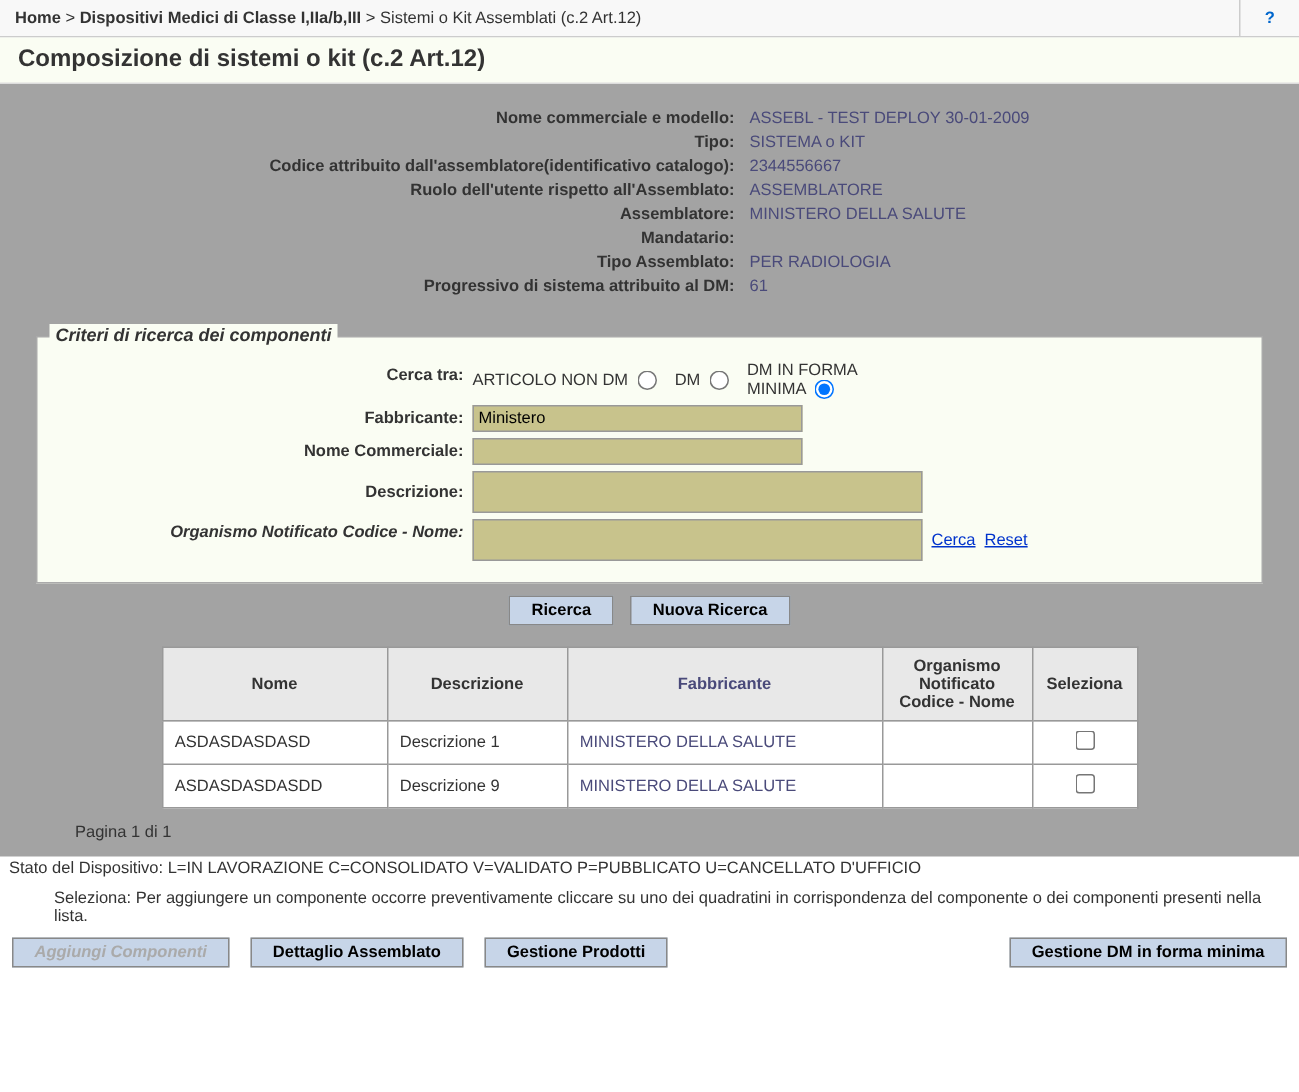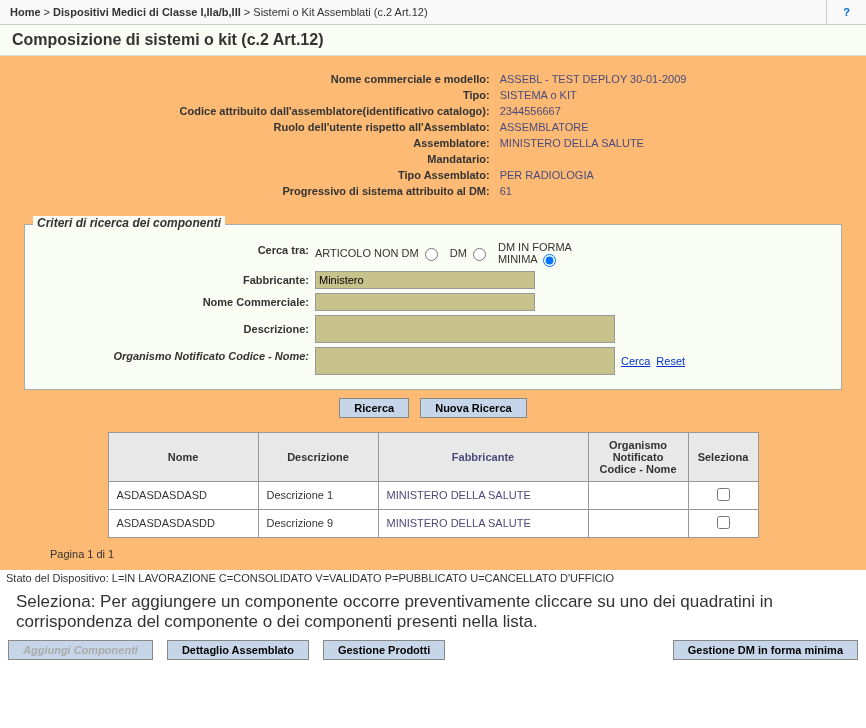--- a/index.html
+++ b/index.html
@@ -5,21 +5,21 @@
   * { box-sizing: border-box; margin: 0; padding: 0; }
   body { font-family: Verdana, Arial, sans-serif; font-size: 11px; color: #333; background: #fff; width: 866px; }
   
   .breadcrumb-bar { display: flex; border-bottom: 1px solid #ccc; background: #f8f8f8; }
   .breadcrumb { flex: 1; padding: 6px 10px; font-size: 11px; color: #333; }
   .breadcrumb a { color: #333; text-decoration: none; font-weight: bold; }
   .help-cell { width: 40px; border-left: 1px solid #ccc; text-align: center; padding: 6px 0; color: #0066cc; font-weight: bold; cursor: pointer; }
   
   .page-title { font-weight: bold; font-size: 16px; padding: 6px 12px; background: #fafdf3; border-bottom: 1px solid #ddd; }
   
-  .content-wrap { background: #fdba74; padding: 10px 20px 0 20px; }
+  .content-wrap { background: #a3a3a3; padding: 10px 20px 0 20px; }
   
   .details-table { margin: 4px auto 24px auto; }
   .details-table td { padding: 1px 4px; font-size: 11px; vertical-align: top; }
   .details-table .lbl { text-align: right; font-weight: bold; white-space: nowrap; }
   .details-table .val { color: #4a4a7a; }
   
   .search-box { border: 1px solid #aaa; margin: 0 4px 8px 4px; position: relative; padding: 16px 10px 10px 10px; background: #fafdf3; }
   .search-legend { position: absolute; top: -9px; left: 8px; background: #fafdf3; padding: 0 4px; font-style: italic; font-weight: bold; font-size: 12px; }
   
   .form-row { display: flex; align-items: flex-start; margin-bottom: 4px; }
@@ -46,21 +46,21 @@
   .results-table tbody tr { background: #fff; }
   .col-nome { width: 150px; }
   .col-desc { width: 120px; }
   .col-fab { width: 210px; color: #4a4a7a; }
   .col-org { width: 100px; }
   .col-sel { width: 70px; text-align: center; }
   
   .pager { text-align: left; padding: 10px 30px; font-size: 11px; }
   
   .status-line { padding: 2px 6px; font-size: 11px; color: #333; }
-  .help-line { padding: 6px 6px 6px 16px; font-size: 17px; color: #333; }
+  .help-line { padding: 6px 6px 6px 16px; font-size: 11px; color: #333; margin-left: 20px; }
   
   .bottom-bar { display: flex; gap: 6px; padding: 2px 8px 8px 8px; }
   .bottom-bar .btn { flex-shrink: 0; }
   .spacer { flex: 1; }
 </style>
 </head>
 <body>
 
 <div class="breadcrumb-bar">
   <div class="breadcrumb">

